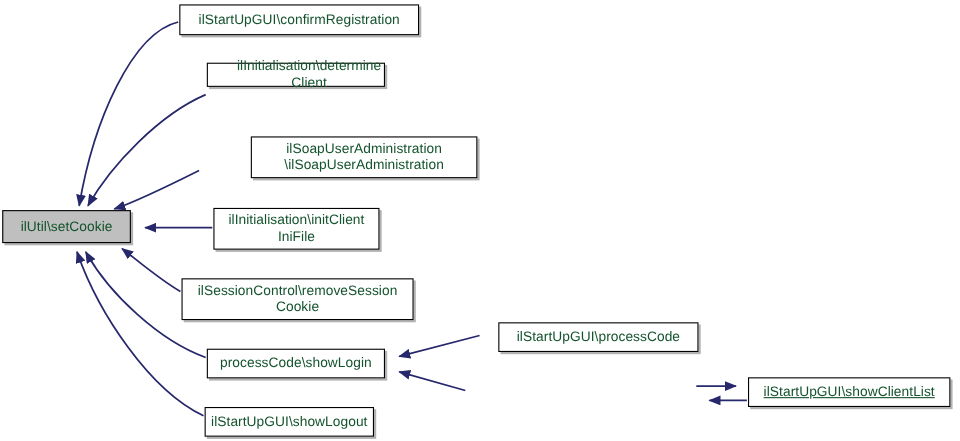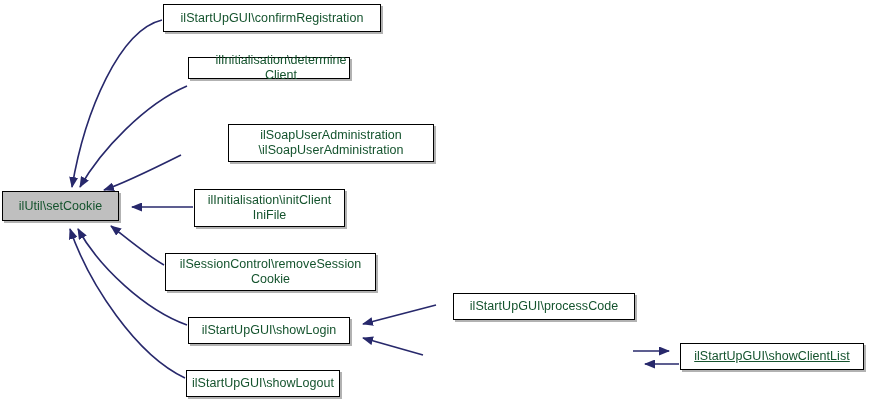--- a/index.html
+++ b/index.html
@@ -105,21 +105,21 @@
     <span class="node-label">ilInitialisation\initClient
 IniFile</span>
   </div>
 
   <div class="node" style="left:165px; top:253px; width:211px; height:38px;">
     <span class="node-label">ilSessionControl\removeSession
 Cookie</span>
   </div>
 
   <div class="node" style="left:188px; top:317px; width:162px; height:27px;">
-    <span class="node-label">ilStartUpGUI\showLogin</span>
+    <span class="node-label">processCode\showLogin</span>
   </div>
 
   <div class="node" style="left:186px; top:370px; width:154px; height:27px;">
     <span class="node-label">ilStartUpGUI\showLogout</span>
   </div>
 
   <div class="node" style="left:453px; top:293px; width:182px; height:27px;">
     <span class="node-label">ilStartUpGUI\processCode</span>
   </div>
 

